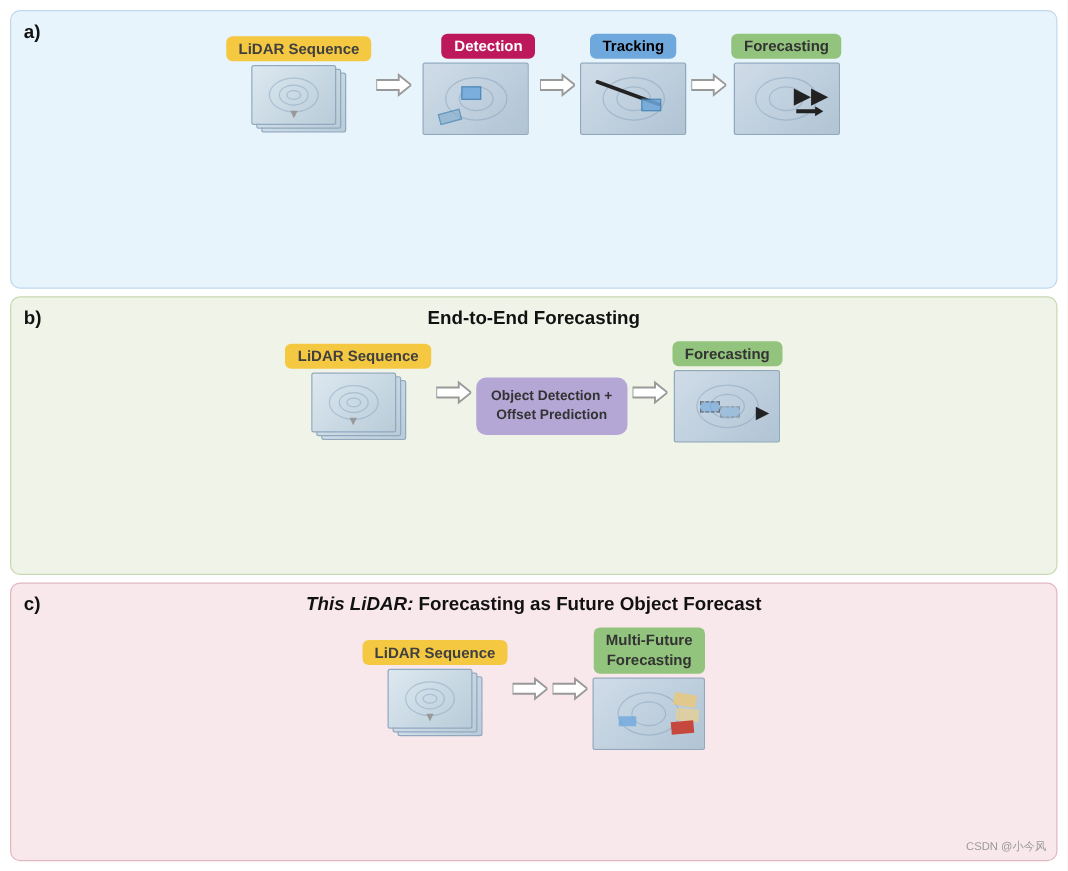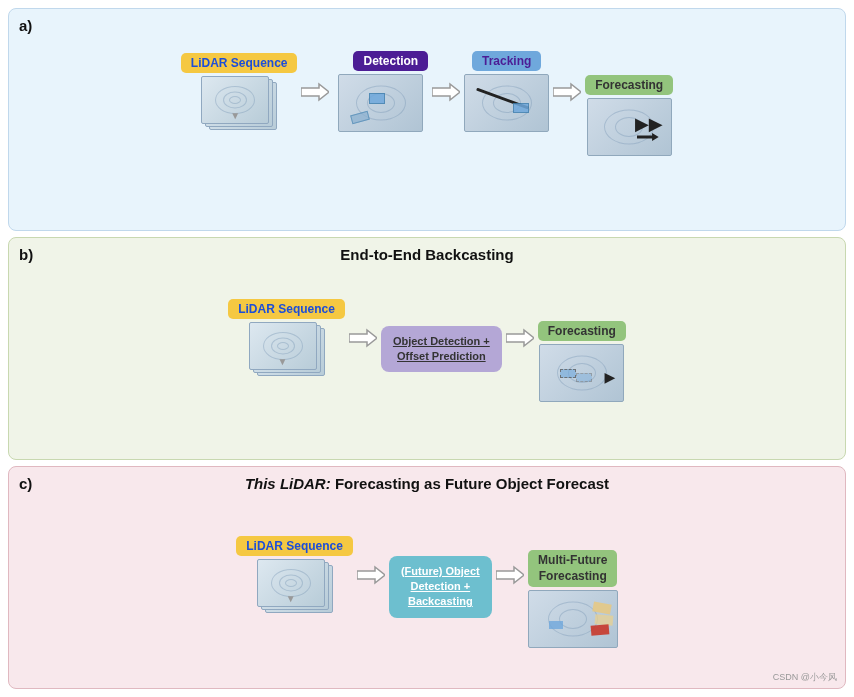--- a/index.html
+++ b/index.html
@@ -72,38 +72,37 @@
       border-radius: 5px;
       padding: 3px 10px;
       font-size: 12px;
       font-weight: 600;
       text-align: center;
       white-space: nowrap;
     }
 
     .badge-yellow {
       background: #f5c842;
-      color: #1d4ed8;
+      color: #404040;
     }
 
     .badge-orange {
-      background: #4c1d95;
+      background: #be185d;
       color: white;
       margin-left: 20px;
     }
 
     .badge-blue {
       background: #6fa8dc;
-      color: #4c1d95;
+      color: #000000;
     }
 
     .badge-green {
       background: #93c47d;
       color: #333;
-      margin-top: 48px;
     }
 
     
     .arrow {
       display: flex;
       align-items: center;
       justify-content: center;
       font-size: 20px;
       color: #555;
       flex-shrink: 0;
@@ -142,21 +141,20 @@
 
     
     .process-box {
       border-radius: 8px;
       padding: 6px 12px;
       font-size: 11px;
       font-weight: 600;
       text-align: center;
       line-height: 1.4;
       min-width: 80px;
-      text-decoration: underline;
     }
 
     .process-purple {
       background: #b4a7d6;
       color: #333;
     }
 
     .process-cyan {
       background: #6dbfcf;
       color: white;
@@ -263,21 +261,21 @@
         </div>
 
       </div>
     </div>
   </div>
 
   <div class="section section-b">
     <div class="section-content">
       <div class="section-title">
         <span style="position:absolute;left:10px;top:8px;font-size:15px;font-weight:bold;">b)</span>
-        <span>End-to-End Backcasting</span>
+        <span>End-to-End Forecasting</span>
       </div>
       <div class="pipeline-row">
 
         <div class="pipeline-with-badge">
           <span class="badge badge-yellow">LiDAR Sequence</span>
           <div class="lidar-stack">
             <div class="frame"></div>
             <div class="frame"></div>
             <div class="frame" style="display:flex;align-items:center;justify-content:center;">
               <div style="position:relative;width:64px;height:44px;">
@@ -347,24 +345,20 @@
             </div>
           </div>
         </div>
 
         <div class="arrow">
           <svg width="28" height="20" viewBox="0 0 28 20">
               <polygon points="0,6 18,6 18,2 28,10 18,18 18,14 0,14" fill="white" stroke="#999" stroke-width="1.5"></polygon>
             </svg>
         </div>
 
-        <div class="pipeline-with-badge">
-          <div class="badge-spacer"></div>
-          <div class="process-box process-cyan" style="font-size:11px;padding:8px 12px;">(Future) Object<br>Detection +<br>Backcasting</div>
-        </div>
 
         <div class="arrow">
           <svg width="28" height="20" viewBox="0 0 28 20">
               <polygon points="0,6 18,6 18,2 28,10 18,18 18,14 0,14" fill="white" stroke="#999" stroke-width="1.5"></polygon>
             </svg>
         </div>
 
         <div class="pipeline-with-badge">
           <span class="badge badge-green" style="text-align:center;line-height:1.3;">Multi-Future<br>Forecasting</span>
           <div class="scene-img" style="width:90px;height:58px;">

